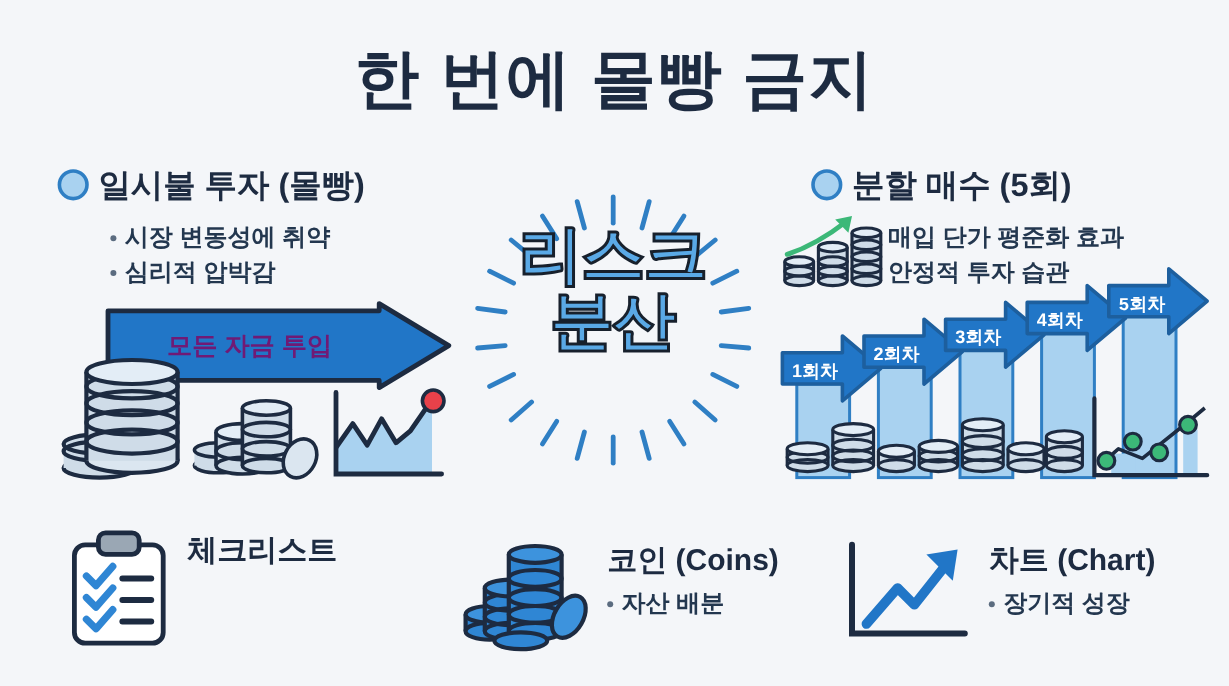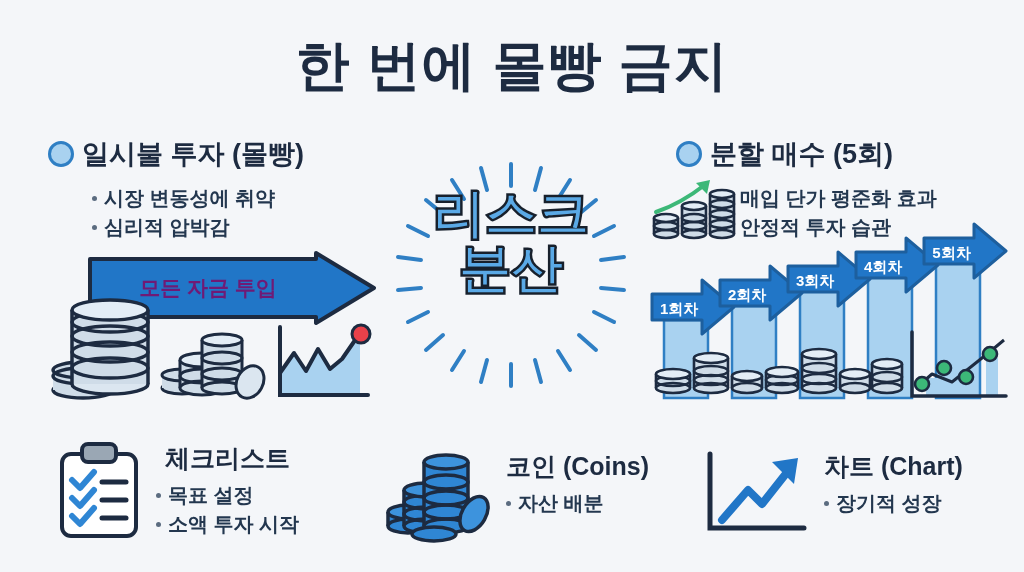--- a/index.html
+++ b/index.html
@@ -345,24 +345,20 @@
         <polyline points="16,76 24,84 38,68"></polyline>
       </g>
       <g stroke="#1d2b41" stroke-width="5" stroke-linecap="round">
         <line x1="46" y1="42" x2="70" y2="42"></line>
         <line x1="46" y1="60" x2="70" y2="60"></line>
         <line x1="46" y1="78" x2="70" y2="78"></line>
       </g>
     </svg>
     <div class="bot-text">
       <div class="bot-title">체크리스트</div>
-      <div class="bot-bullets">
-        <div class="bullet">목표 설정</div>
-        <div class="bullet">소액 투자 시작</div>
-      </div>
     </div>
   </div>
 
   <div class="bot-item" style="left:700px; top:448px;">
     <svg width="110" height="92">
       <polyline points="10,6 10,80 104,80" fill="none" stroke="#1d2b41" stroke-width="5" stroke-linecap="round"></polyline>
       <polyline points="22,72 48,42 62,56 92,18" fill="none" stroke="#2176c7" stroke-width="8" stroke-linejoin="round" stroke-linecap="round"></polyline>
       <path d="M72,14 L98,10 L94,36 Z" fill="#2176c7"></path>
     </svg>
     <div class="bot-text">

